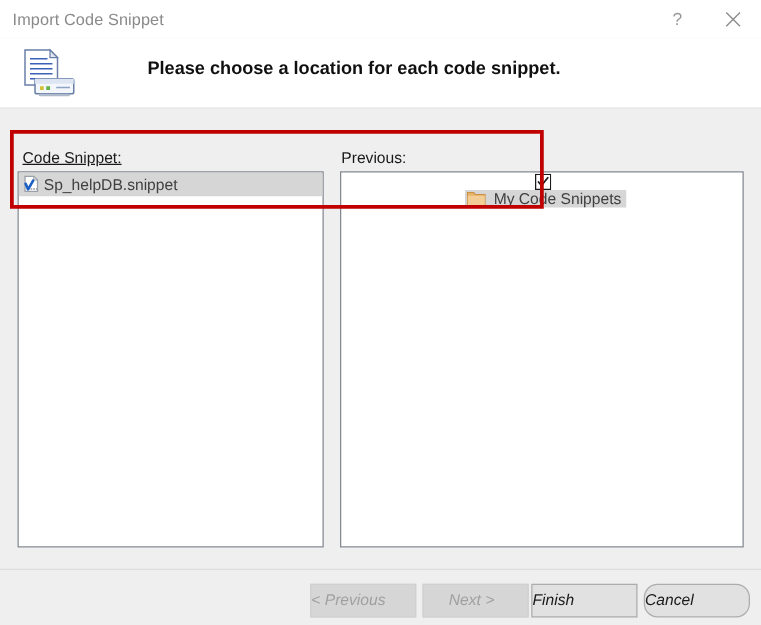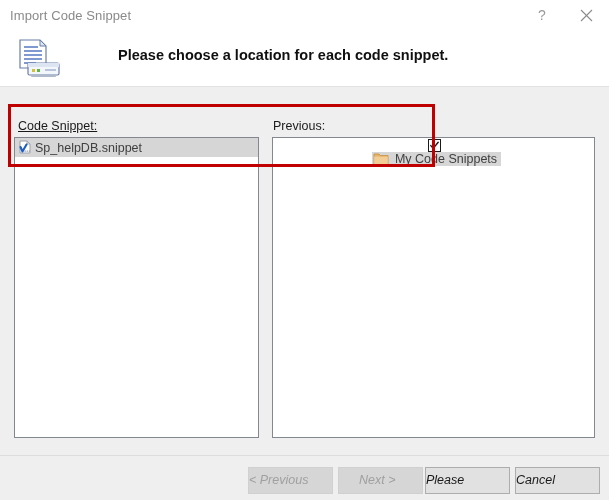--- a/index.html
+++ b/index.html
@@ -199,21 +199,21 @@
     font-style: italic;
   }
   .dlg-button.disabled {
     background: #d6d6d6;
     border: 1px solid #d0d0d0;
     color: #a0a0a0;
   }
   #btn-previous { left: 248px; }
   #btn-next     { left: 338px; padding-left: 20px; }
   #btn-finish   { left: 425px; }
-  #btn-cancel   { left: 515px; }
+  #btn-cancel   { left: 515px; border-radius: 11px; }
 </style>
 </head>
 <body>
 
 <div id="dialog">
 
   <div id="titlebar">
     <div id="title-text">Import Code Snippet</div>
     <div id="help-button" class="caption-btn">
       <span>?</span>
@@ -294,17 +294,17 @@
           <span>My Code Snippets</span>
         </span>
       </div>
     </div>
 
   </div>
 
   <div id="footer">
     <div class="dlg-button disabled" id="btn-previous">&lt; Previous</div>
     <div class="dlg-button disabled" id="btn-next">Next &gt;</div>
-    <div class="dlg-button" id="btn-finish">Please</div>
+    <div class="dlg-button" id="btn-finish">Finish</div>
     <div class="dlg-button" id="btn-cancel">Cancel</div>
   </div>
 
 </div>
 
 </body></html>

